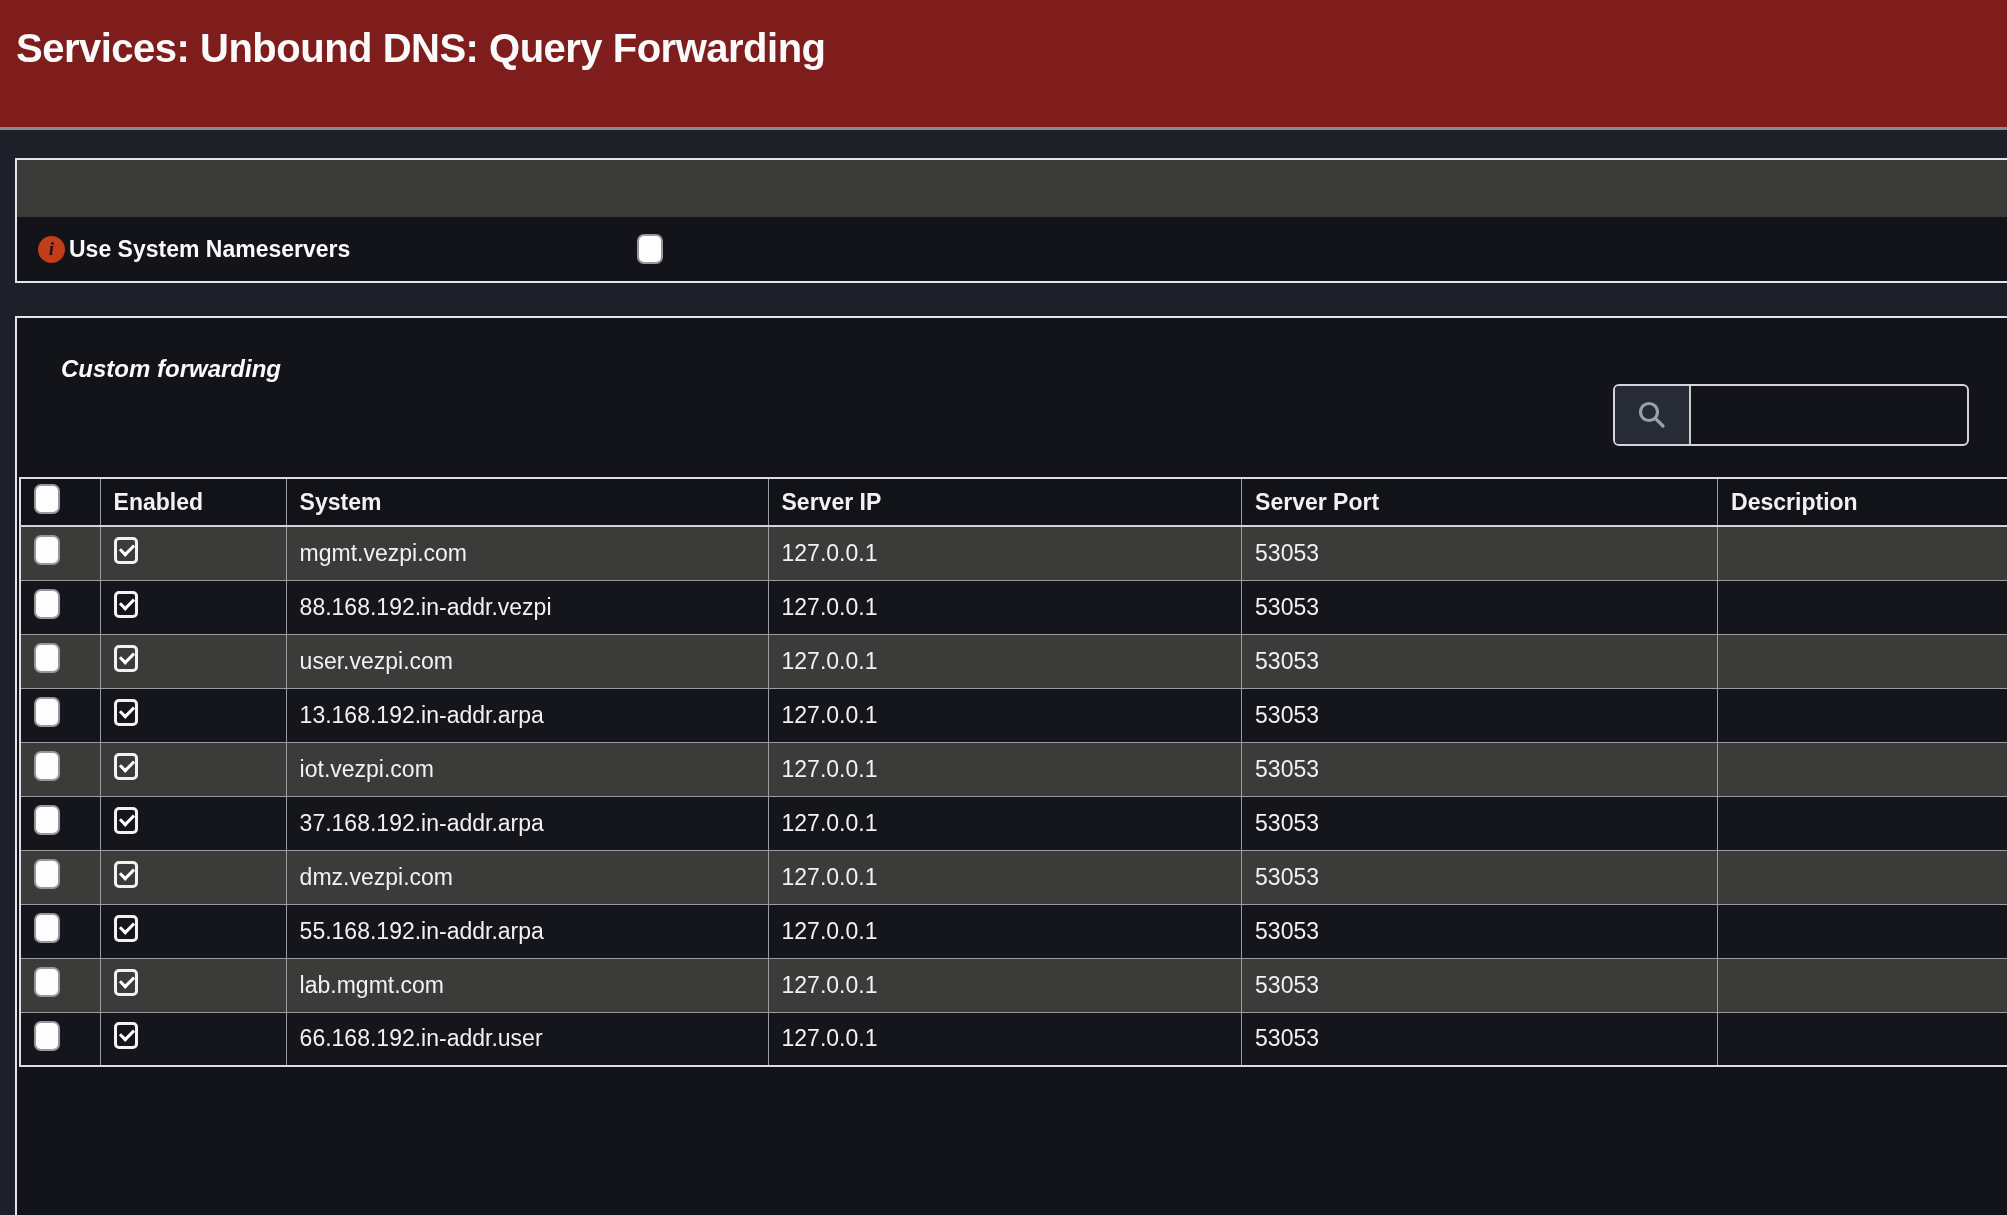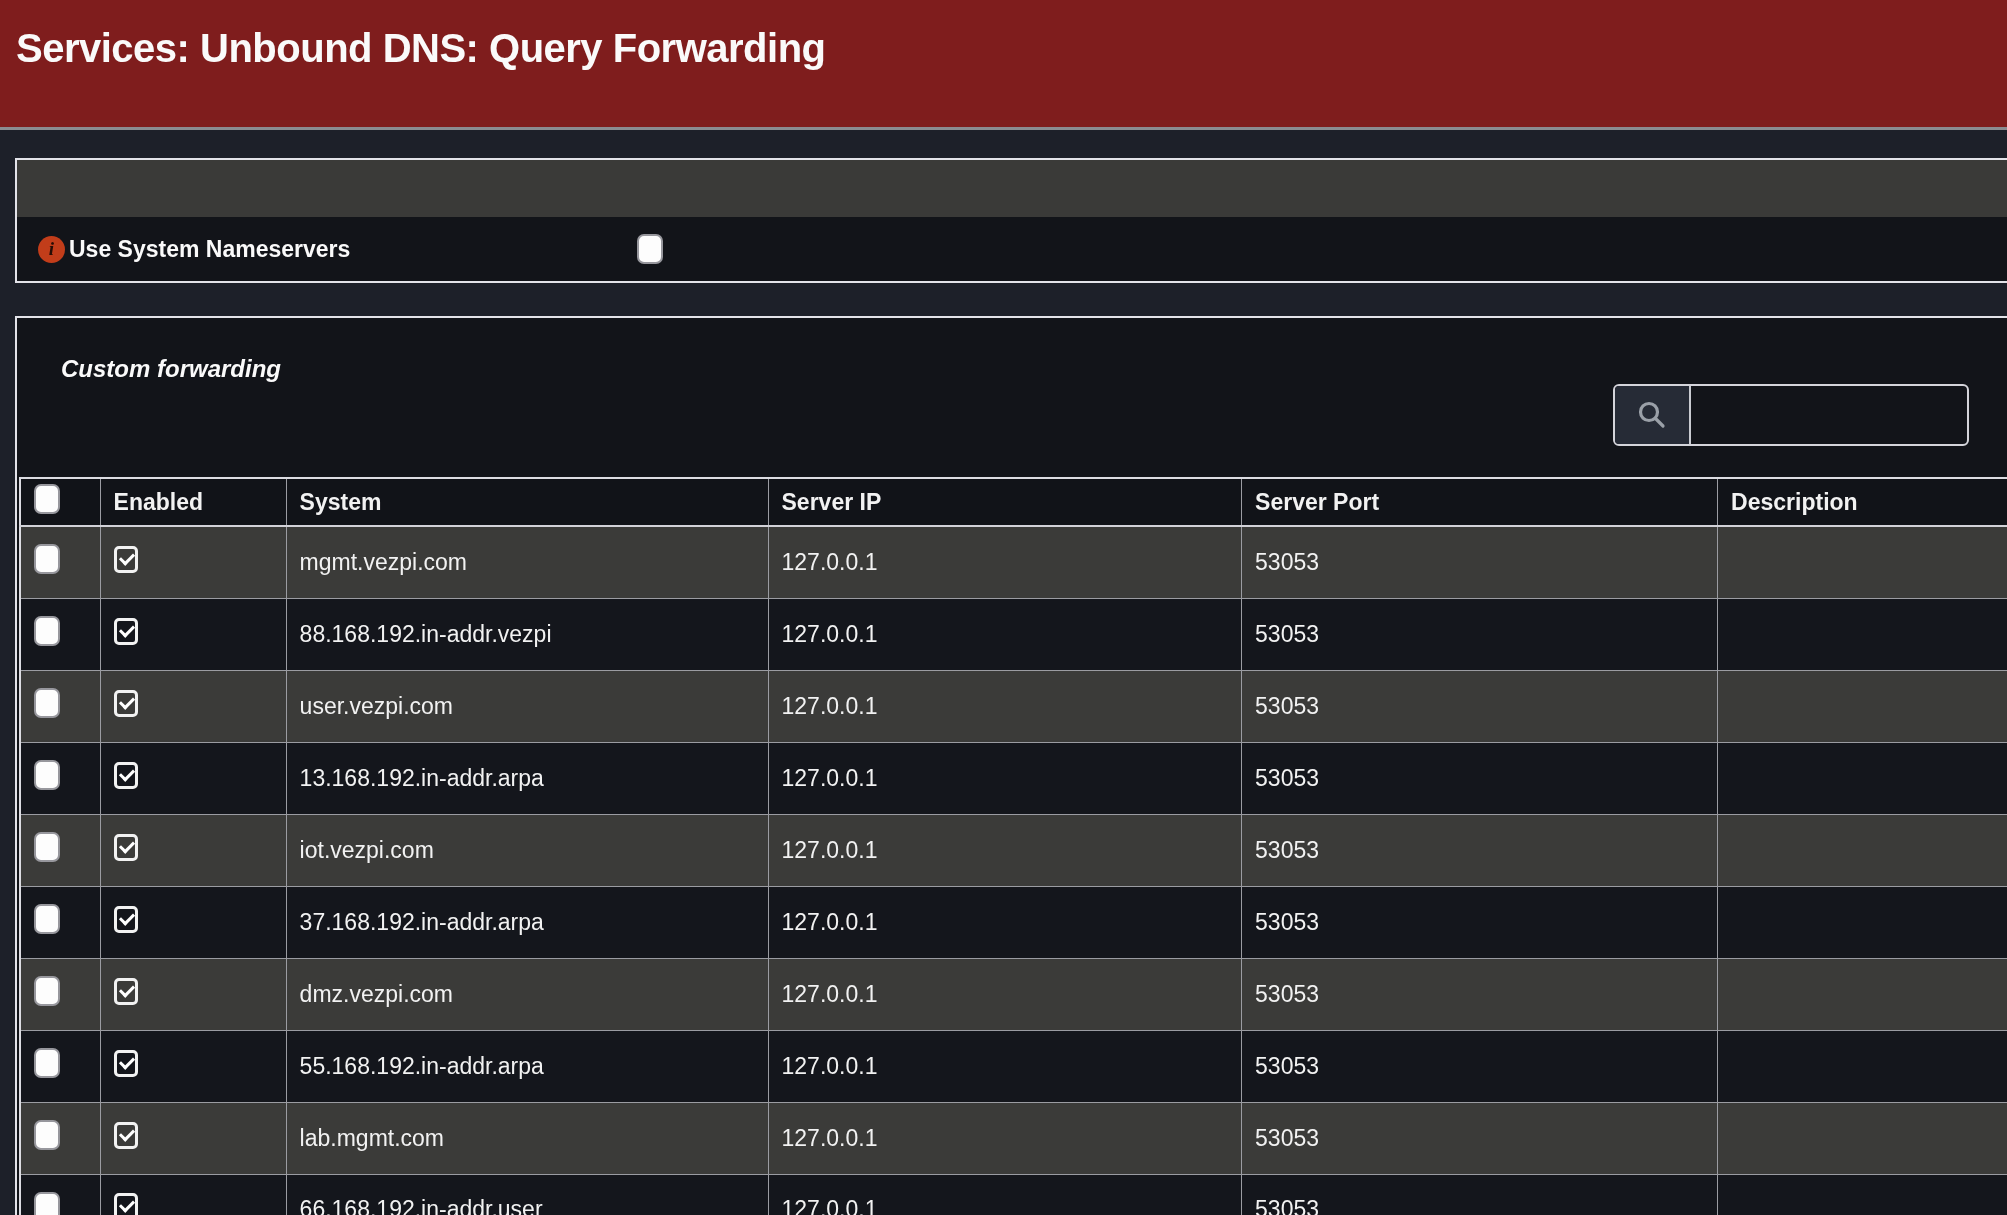--- a/index.html
+++ b/index.html
@@ -86,21 +86,21 @@
     border:2px solid #dcdce2;
     table-layout:fixed;
   }
   .fw-table th, .fw-table td {
     border:1px solid #9b9ca2;
     font-size:23px; text-align:left;
     padding:0 0 0 13px;
     overflow:hidden; white-space:nowrap;
   }
   .fw-table th { height:48px; font-weight:700; background:#111318; border-bottom:2px solid #d2d2d8; }
-  .fw-table td { height:72px; }
+  .fw-table td { height:54px; }
   .col-sel  { width:81px;  }
   .col-en   { width:188px; }
   .col-dom  { width:487px; }
   .col-ip   { width:482px; }
   .col-port { width:484px; }
   .col-desc { width:300px; }
   .cell-sel { text-align:center; padding-left:0; }
   tbody tr:nth-child(odd)  td { background:#3b3b39; }
   tbody tr:nth-child(even) td { background:#14161c; }
 </style>

